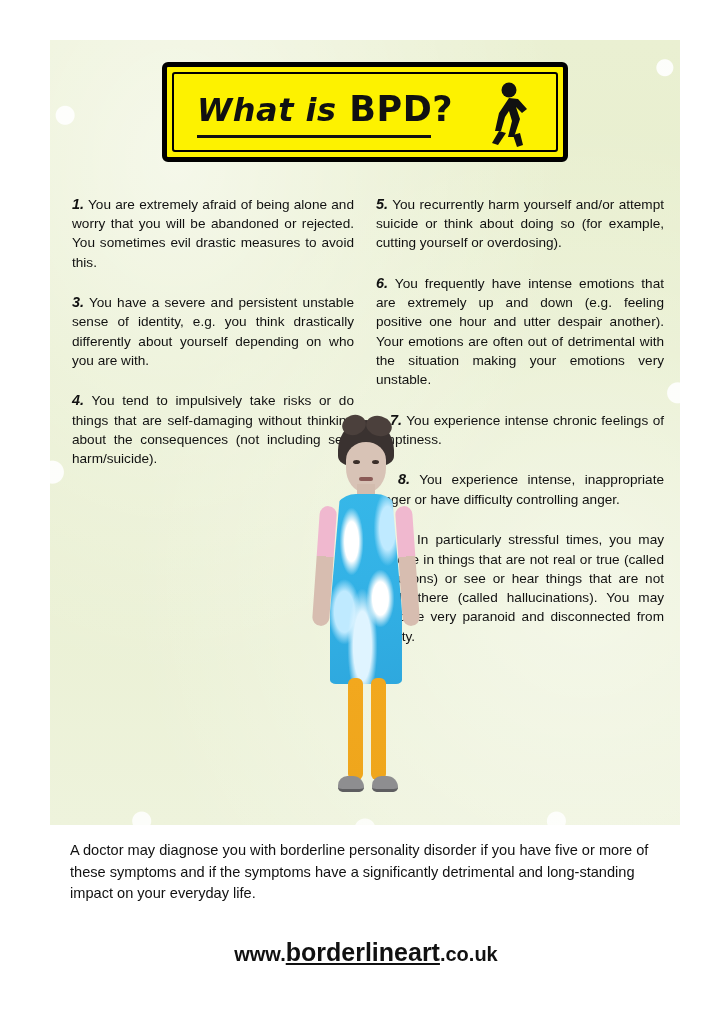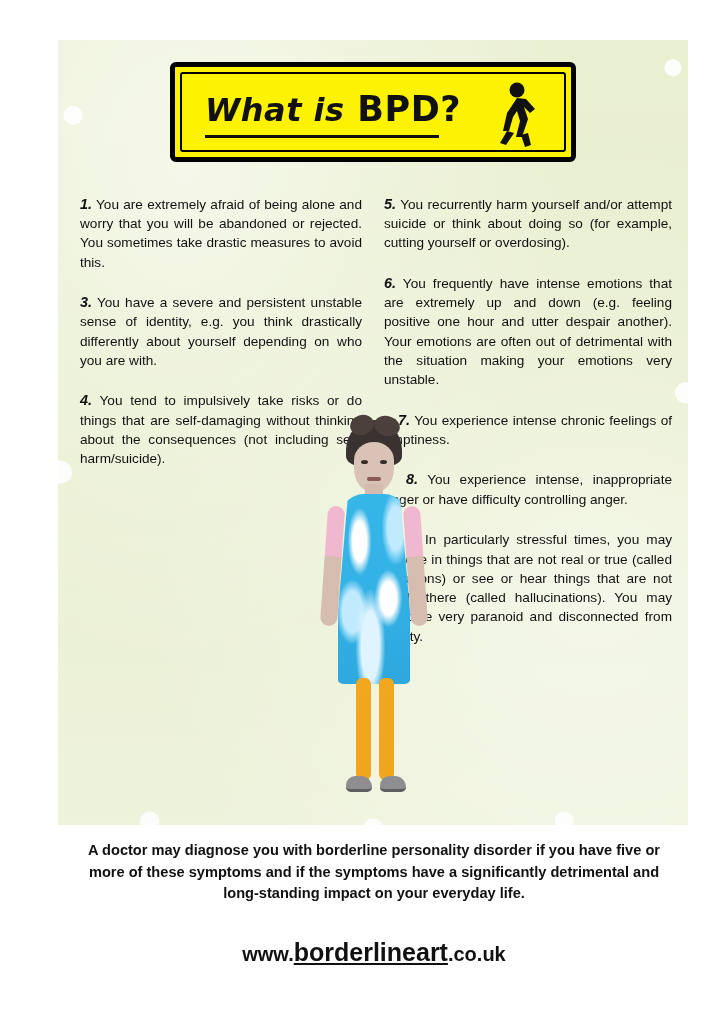--- a/index.html
+++ b/index.html
@@ -11,21 +11,21 @@
   body {
     width: 722px;
     height: 1024px;
     position: relative;
     font-family: "Liberation Sans", sans-serif;
     overflow: hidden;
   }
 
   .poster {
     position: absolute;
-    left: 12px; top: 0;
+    left: 4px; top: 0;
     width: 628px;
     height: 1024px;
     background: #ffffff;
   }
 
   
   .panel {
     position: absolute;
     left: 46px;
     top: 40px;
@@ -234,23 +234,23 @@
   }
   .fig-shoe.l { left: 52px; }
   .fig-shoe.r { left: 86px; }
 
   
   .footer-note {
     position: absolute;
     left: 66px;
     top: 840px;
     width: 592px;
-    text-align: center;
+    text-align: left;
     font-size: 14.6px;
-    font-weight: 700;
+    font-weight: 400;
     line-height: 1.48;
     color: #111;
   }
   .url {
     position: absolute;
     left: 66px;
     top: 938px;
     width: 592px;
     text-align: center;
     color: #111;
@@ -278,21 +278,21 @@
     <svg class="walker" viewBox="0 0 48 70">
       <circle cx="24" cy="9" r="7.5" fill="#111"></circle>
       <path d="M24 17 L14 32 L10 50 L16 50 L20 36 L24 30 L27 40 L23 56 L29 56 L35 38 L31 26 L37 32 L42 28 L33 18 Z" fill="#111"></path>
       <path d="M14 50 L7 62 L13 64 L21 52 Z" fill="#111"></path>
       <path d="M28 54 L32 66 L38 64 L35 52 Z" fill="#111"></path>
     </svg>
   </div>
 
   <div class="col col-left">
     <p class="item">
-      <span class="num">1.</span><span> You are extremely afraid of being alone and worry that you will be abandoned or rejected. You sometimes take drastic measures to avoid this.</span>
+      <span class="num">1.</span><span> You are extremely afraid of being alone and worry that you will be abandoned or rejected. You sometimes evil drastic measures to avoid this.</span>
     </p>
     <p class="item">
       <span class="num">3.</span><span> You have a severe and persistent unstable sense of identity, e.g. you think drastically differently about yourself depending on who you are with.</span>
     </p>
     <p class="item last">
       <span class="num">4.</span><span> You tend to impulsively take risks or do things that are self-damaging without thinking about the consequences (not including self-harm/suicide).</span>
     </p>
   </div>
 
   <div class="col col-right">

